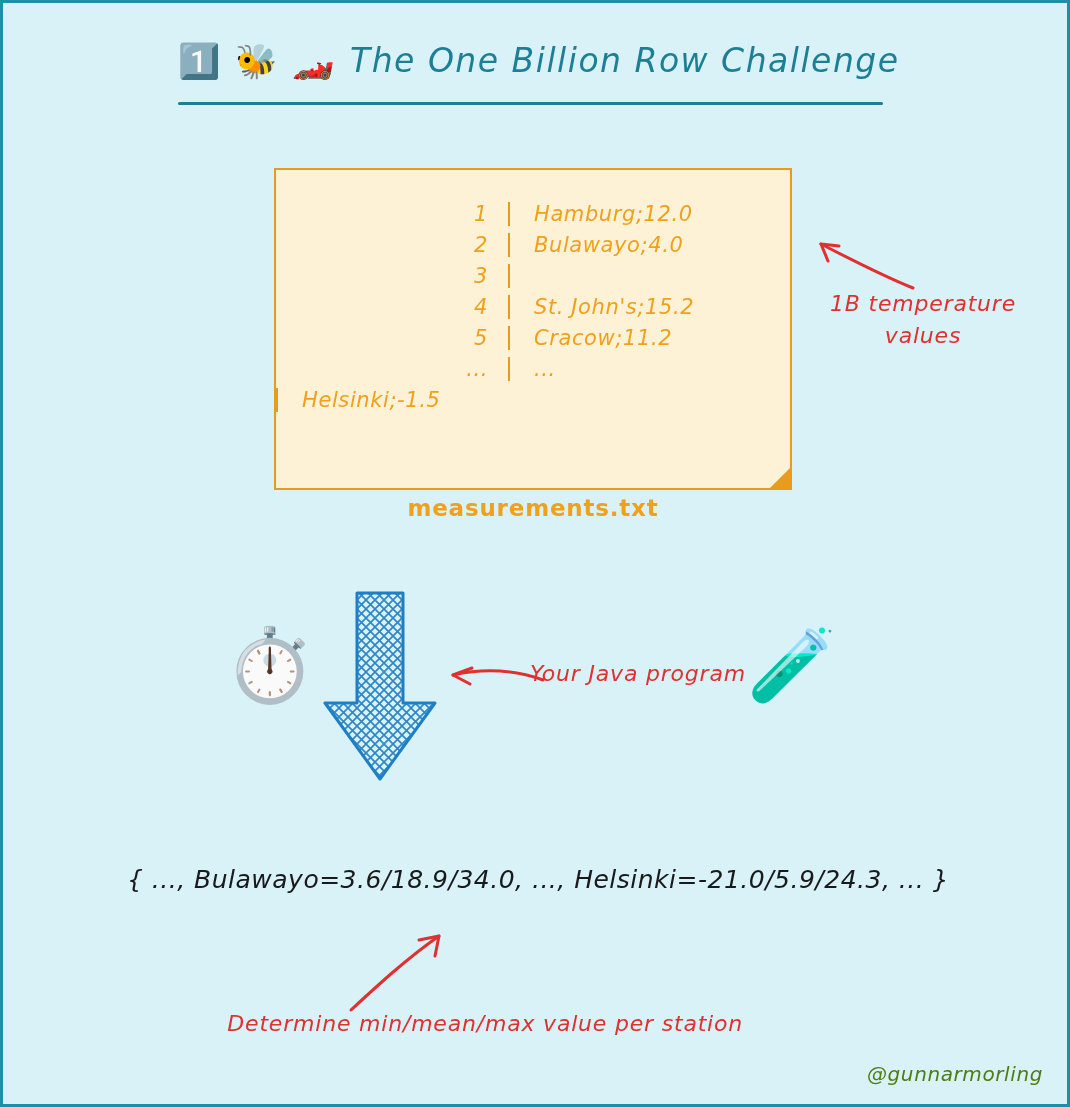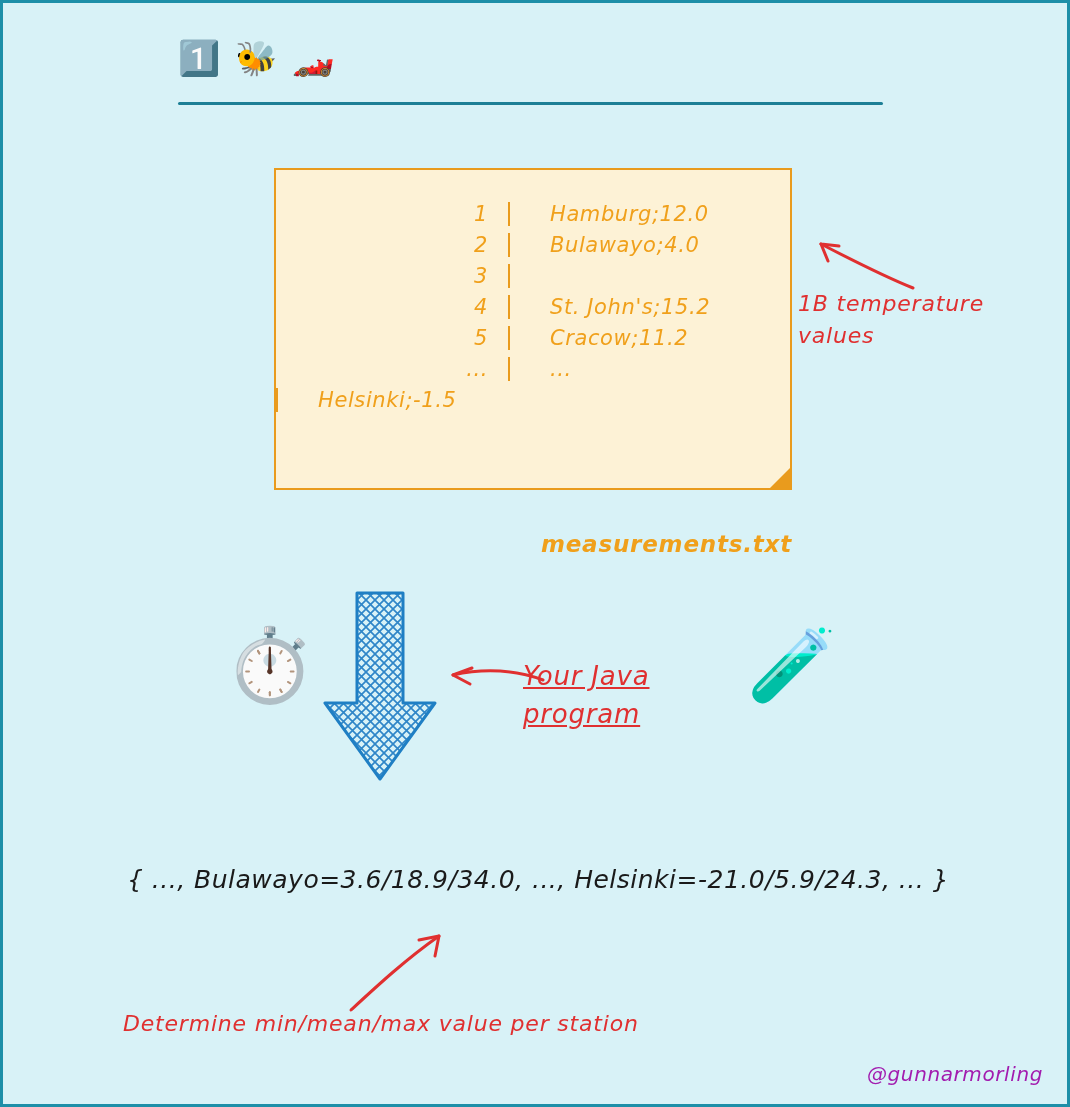--- a/index.html
+++ b/index.html
@@ -96,67 +96,64 @@
     box-sizing: border-box;
     white-space: nowrap;
   }
   .row-sep {
     width: 2px;
     align-self: stretch;
     background: #e99b1d;
     margin: 0 0;
   }
   .row-val {
-    padding-left: 40px;
+    padding-left: 24px;
     white-space: nowrap;
   }
   #file-caption {
     position: absolute;
     left: 271px;
     top: 492px;
     width: 518px;
-    text-align: right;
+    text-align: center;
     font-family: "DejaVu Sans", sans-serif;
     font-size: 23px;
-    font-style: italic;
     font-weight: bold;
     color: #f0a01b;
     letter-spacing: 0.8px;
-    margin-top: 36px;
   }
 
   
   .annot {
     position: absolute;
     font-family: "DejaVu Sans", sans-serif;
     font-style: italic;
     color: #e03030;
     letter-spacing: 0.8px;
-    text-align: left;
+    text-align: center;
     line-height: 1.45;
   }
   #annot-1b {
     left: 795px;
     top: 285px;
     width: 250px;
     font-size: 22px;
   }
   #annot-java {
     left: 520px;
     top: 655px;
     width: 230px;
-    font-size: 26px;
-    text-decoration: underline;
+    font-size: 22px;
   }
   #annot-determine {
     left: 120px;
     top: 1005px;
     width: 620px;
     font-size: 22px;
-    text-align: left;
+    text-align: right;
   }
 
   
   #stopwatch {
     position: absolute;
     left: 222px;
     top: 626px;
     font-size: 72px;
     line-height: 1;
   }
@@ -190,36 +187,37 @@
   }
 
   
   #handle {
     position: absolute;
     right: 24px;
     bottom: 18px;
     font-family: "DejaVu Sans", sans-serif;
     font-size: 20px;
     font-style: italic;
-    color: #a21caf;
+    color: #4d7c0f;
     letter-spacing: 0.6px;
     margin-left: 20px;
   }
 
   svg { display: block; overflow: visible; }
 </style>
 </head>
 <body>
 
 <div id="page">
 
   <div id="title-row">
     <span class="title-emoji">1️⃣</span>
     <span class="title-emoji">🐝</span>
     <span class="title-emoji">🏎️</span>
+    <span id="title-text">The One Billion Row Challenge</span>
   </div>
   <div id="title-underline"></div>
 
   <div id="file-card">
     <div id="file-rows">
 
       <div class="file-row">
         <span class="row-num">1</span>
         <span class="row-sep"></span>
         <span class="row-val">Hamburg;12.0</span>

